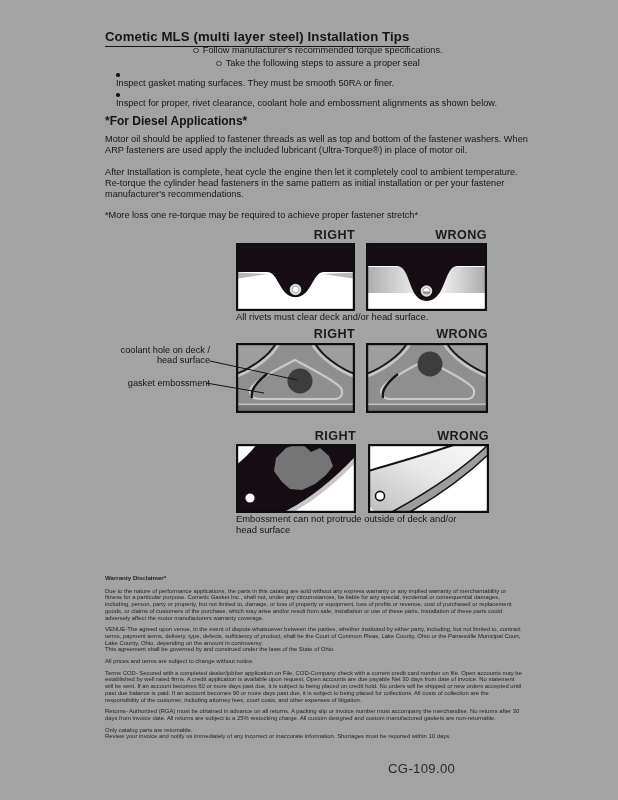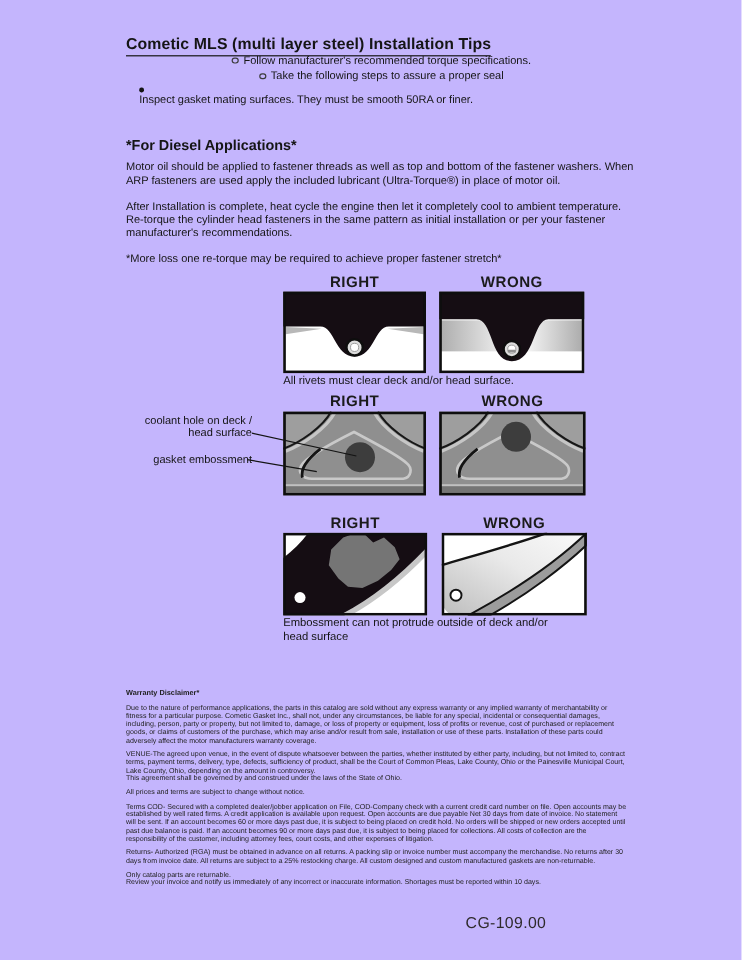--- a/index.html
+++ b/index.html
@@ -1,36 +1,36 @@
 <!DOCTYPE html>
 <html><head>
 <meta charset="utf-8">
 <style>
   html,body{margin:0;padding:0;background:#ffffff;}
   .page{
-    position:relative;width:618px;height:800px;background:#c4b5fd;overflow:hidden;
+    position:relative;width:618px;height:800px;background:#a3a3a3;overflow:hidden;
     font-family:"Liberation Sans", sans-serif;color:#151515;
   }
   
   .title{
     position:absolute;left:105px;top:20px;font-size:13.2px;font-weight:bold;
     border-bottom:1.6px solid #141414;padding-bottom:2px;letter-spacing:.1px;white-space:nowrap;
   }
   
   .tips{position:absolute;left:98px;top:44px;width:440px;font-size:9.2px;line-height:12.6px;}
   .tip-row{display:flex;align-items:flex-start;justify-content:center;}
   .b-open{flex:0 0 auto;width:3.4px;height:3.4px;border:1px solid #3c3c3c;border-radius:50%;margin:4px 4px 0 0;}
   .b-solid{flex:0 0 auto;width:3.6px;height:3.6px;background:#141414;border-radius:50%;margin:4px 4px 0 0;}
   .sub{margin-left:18px;flex-direction:column;}
   
   .diesel{position:absolute;left:105px;top:116px;width:424px;font-size:9.2px;line-height:10.9px;}
   .diesel h2{font-size:12px;font-weight:bold;margin:0 0 7px 0;}
   .diesel p{margin:0 0 11px 0;}
   
-  .dg-header{position:absolute;font-size:12.6px;font-weight:600;text-align:center;letter-spacing:.4px;color:#1b1b1b;}
+  .dg-header{position:absolute;font-size:12.6px;font-weight:600;text-align:right;letter-spacing:.4px;color:#1b1b1b;}
   .dg-box{position:absolute;}
   .dg-box svg{display:block;width:100%;height:100%;}
   .dg-caption{position:absolute;font-size:9.4px;line-height:10.6px;color:#141414;}
   .anno{position:absolute;font-size:9.2px;line-height:10.4px;text-align:right;color:#141414;}
   .leaders{position:absolute;left:200px;top:352px;width:110px;height:48px;overflow:visible;pointer-events:none;z-index:5;}
   
   .warranty{position:absolute;left:105px;top:575px;width:418px;font-size:5.9px;line-height:6.7px;color:#222;}
   .warranty h3{font-size:6.1px;font-weight:bold;margin:0 0 6px 0;}
   .warranty p{margin:0 0 5px 0;}
   .warranty p.tight{margin:0;}
@@ -49,20 +49,24 @@
       <span class="b-open"></span>
       <span>Follow manufacturer's recommended torque specifications.</span>
     </div>
     <div class="tip-row">
       <span class="b-open"></span>
       <span>Take the following steps to assure a proper seal</span>
     </div>
     <div class="tip-row sub">
       <span class="b-solid"></span>
       <span>Inspect gasket mating surfaces.  They must be smooth 50RA or finer.</span>
+    </div>
+    <div class="tip-row sub">
+      <span class="b-solid"></span>
+      <span>Inspect for proper, rivet clearance, coolant hole and embossment alignments as shown below.</span>
     </div>
   </div>
 
   <div class="diesel">
     <h2>*For Diesel Applications*</h2>
     <p>Motor oil should be applied to fastener threads as well as top and bottom of the fastener washers. When ARP fasteners are used apply the included lubricant (Ultra-Torque®) in place of motor oil.</p>
     <p>After Installation is complete, heat cycle the engine then let it completely cool to ambient temperature. Re-torque the cylinder head fasteners in the same pattern as initial installation or per your fastener manufacturer's recommendations.</p>
     <p>*More loss one re-torque may be required to achieve proper fastener stretch*</p>
   </div>
 

